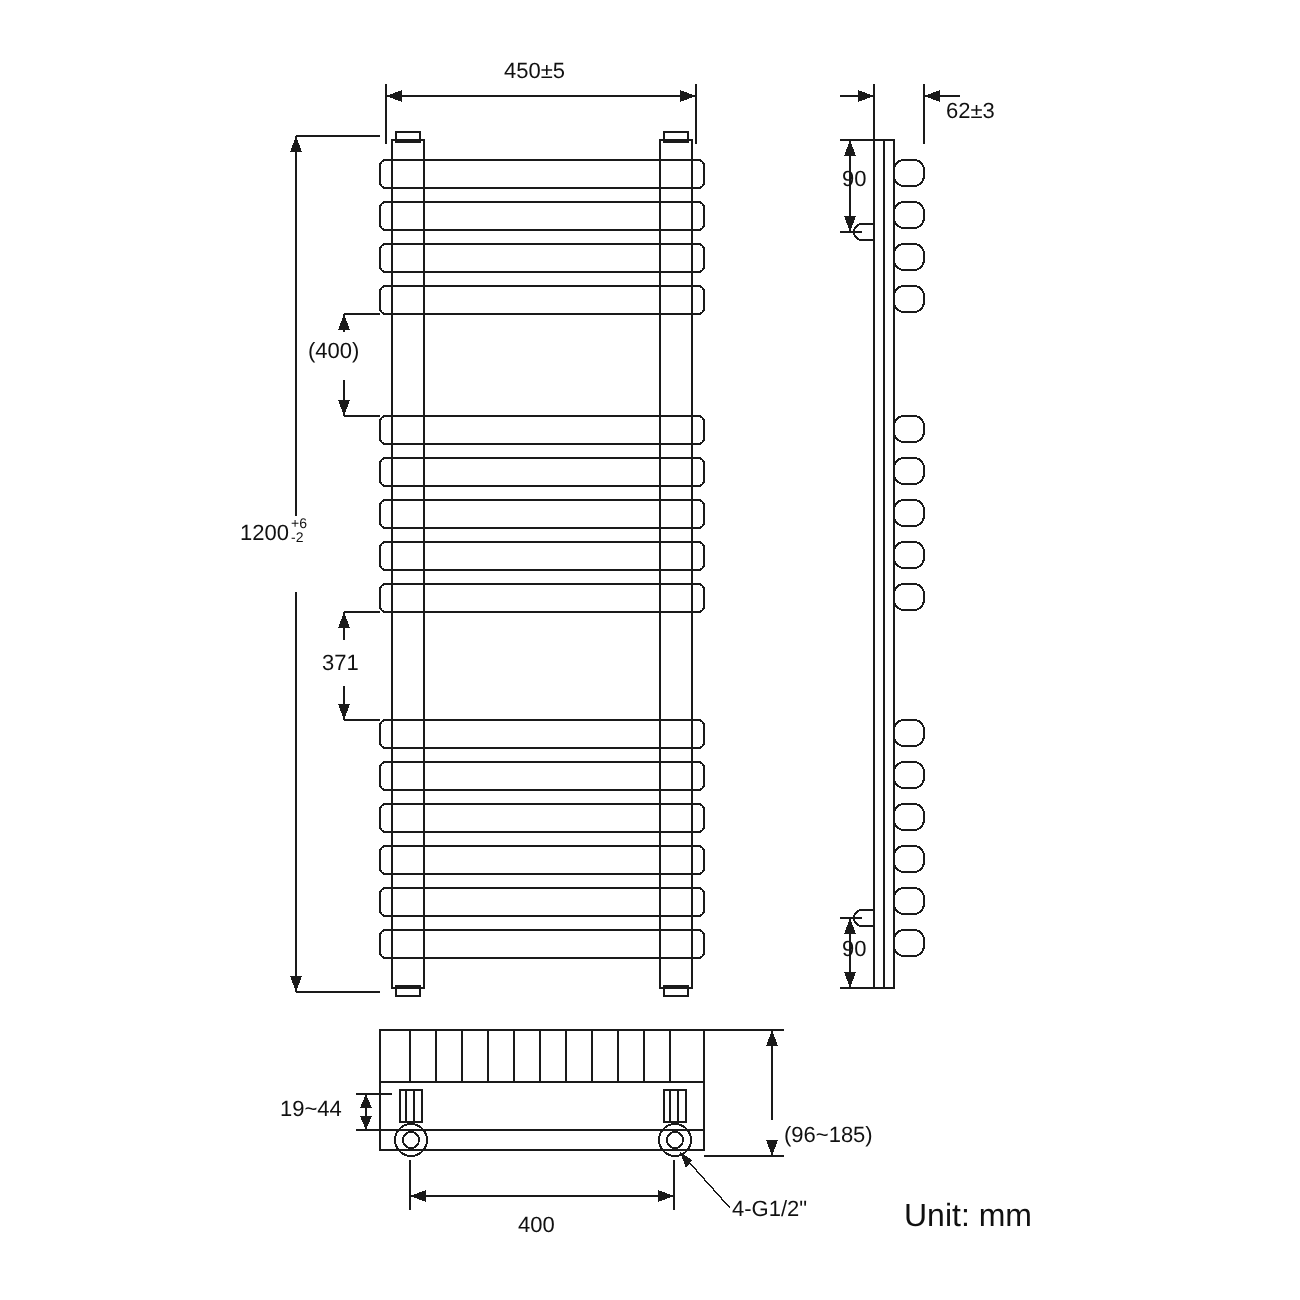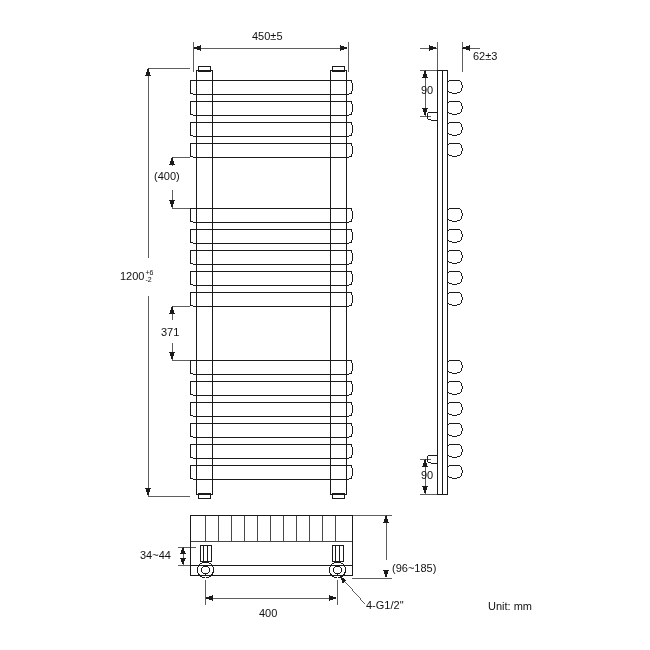--- a/index.html
+++ b/index.html
@@ -27,21 +27,21 @@
     width: 650px;
     height: 650px;
   }
   .lbl {
     position: absolute;
     font-size: 11px;
     line-height: 1;
     white-space: nowrap;
     color: #111;
   }
-  .lbl.unit { font-size: 11px; margin-left: 36px; }
+  .lbl.unit { font-size: 16px; }
   .supbox {
     display: inline-block;
     font-size: 7px;
     line-height: 7px;
     vertical-align: middle;
     text-align: left;
     margin-left: 1px;
     position: relative;
     top: -1px;
   }
@@ -275,31 +275,31 @@
       <g stroke-width="0.7">
         <line x1="340" y1="576" x2="365" y2="604"></line>
       </g>
       <polygon points="340,576 346,580 343,584" fill="#1a1a1a" stroke="none"></polygon>
 
     </g>
   </svg>
 
   <div class="lbl" style="left:252px; top:31px;">450±5</div>
 
-  <div class="lbl" style="left:120px; top:270px;">
+  <div class="lbl" style="left:120px; top:260px;">
     <span>1200</span><span class="supbox"><span>+6</span><span>-2</span></span>
   </div>
 
   <div class="lbl" style="left:154px; top:171px;">(400)</div>
   <div class="lbl" style="left:161px; top:327px;">371</div>
 
   <div class="lbl" style="left:473px; top:31px;margin-top:20px;">62±3</div>
   <div class="lbl" style="left:421px; top:85px;">90</div>
   <div class="lbl" style="left:421px; top:470px;">90</div>
 
   <div class="lbl" style="left:259px; top:608px;">400</div>
-  <div class="lbl" style="left:140px; top:550px;">34~44</div>
+  <div class="lbl" style="left:140px; top:550px;">19~44</div>
   <div class="lbl" style="left:392px; top:563px;">(96~185)</div>
   <div class="lbl" style="left:366px; top:600px;">4-G1/2"</div>
 
   <div class="lbl unit" style="left:452px; top:601px;">Unit: mm</div>
 
 </div>
 
 </body></html>

